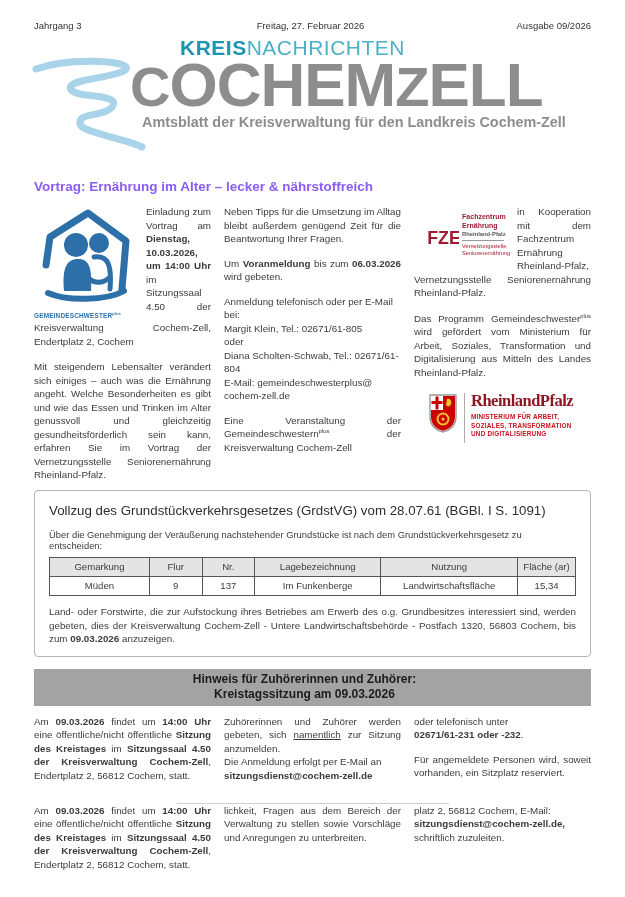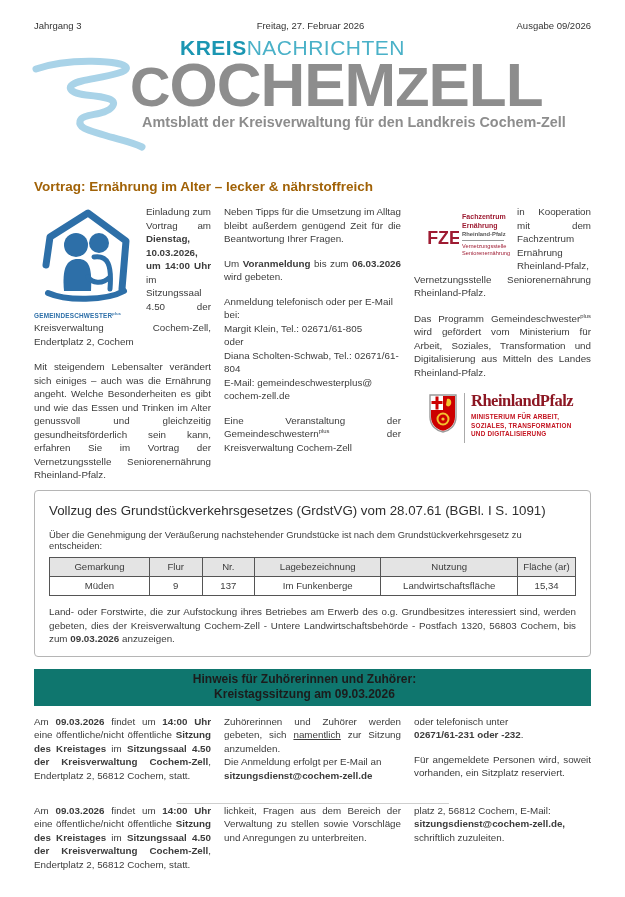--- a/index.html
+++ b/index.html
@@ -24,21 +24,21 @@
   .squiggle { position:absolute; left:-4px; top:14px; }
   .mh-text { position:absolute; left:96px; top:0; }
   .kicker { margin-left:50px; font-size:21px; letter-spacing:0.5px; line-height:1; }
   .kicker .k1 { font-weight:bold; color:#1b96b2; }
   .kicker .k2 { color:#4ab1c8; }
   .mh-title { color:#8d8d8d; font-weight:bold; letter-spacing:-1px; line-height:0.88; white-space:nowrap; }
   .mt-big { font-size:56px; }
   .mt-small { font-size:62px; }
   .mh-sub { margin-left:12px; margin-top:1px; font-size:14.4px; font-weight:bold; color:#8d8d8d; white-space:nowrap; }
 
-  h1.section { font-size:13.5px; font-weight:bold; color:#a16207; }
+  h1.section { font-size:13.5px; font-weight:bold; color:#8b5cf6; }
   .art1-head { margin-top:20px; margin-bottom:11px; }
 
   .cols3 { display:grid; grid-template-columns:repeat(3,1fr); gap:13px; }
   .colp { font-size:9.8px; line-height:1.38; text-align:justify; }
   .colp.pre { white-space:pre-wrap; text-align:left; }
   .colp + .colp { margin-top:11px; }
 
   .art1-cols { min-height:262px; }
 
   
@@ -64,21 +64,21 @@
   .gbox-title { font-size:13.3px; color:#2e2e2e; }
   .gbox-intro { margin-top:11px; font-size:9.4px; color:#3c3c3c; }
   table.gtable { width:100%; border-collapse:collapse; margin-top:6px; }
   table.gtable th, table.gtable td {
     border:1px solid #555; font-size:9.6px; font-weight:normal; text-align:center; padding:3.5px 4px; color:#3c3c3c;
   }
   table.gtable th { background:#e4e4e4; }
   .gbox-outro { margin-top:9px; font-size:9.8px; line-height:1.4; text-align:justify; }
 
   
-  .banner { margin-top:12px; background:#0f766e; text-align:center; padding:3px 16px 4px 0; }
+  .banner { margin-top:12px; background:#a3a3a3; text-align:center; padding:3px 16px 4px 0; }
   .banner div { font-size:12px; font-weight:bold; color:#1c1c1c; line-height:1.25; }
 
   .kreistag-cols { margin-top:9px; min-height:76px; }
 
   .mid-divider { border-top:1px solid #cfcfcf; width:272px; margin:12px auto 0 auto; }
 
   .einwohner-head { margin-top:14px; margin-bottom:12px; }
 </style>
 </head>
 <body>

